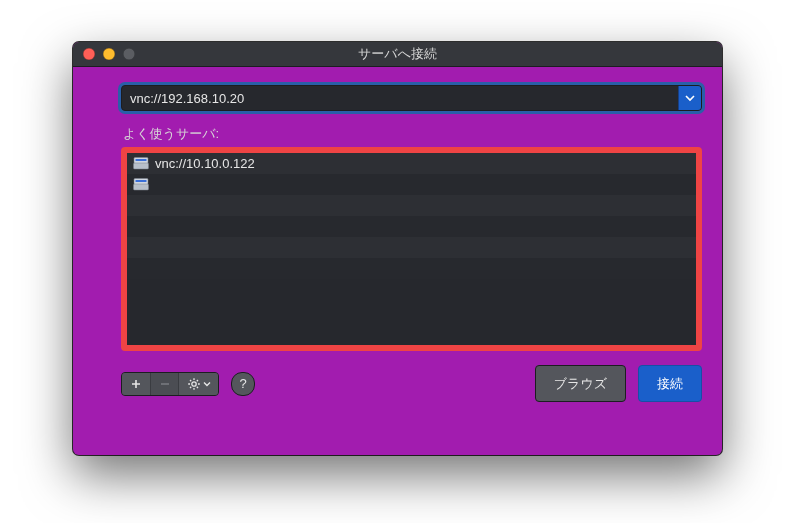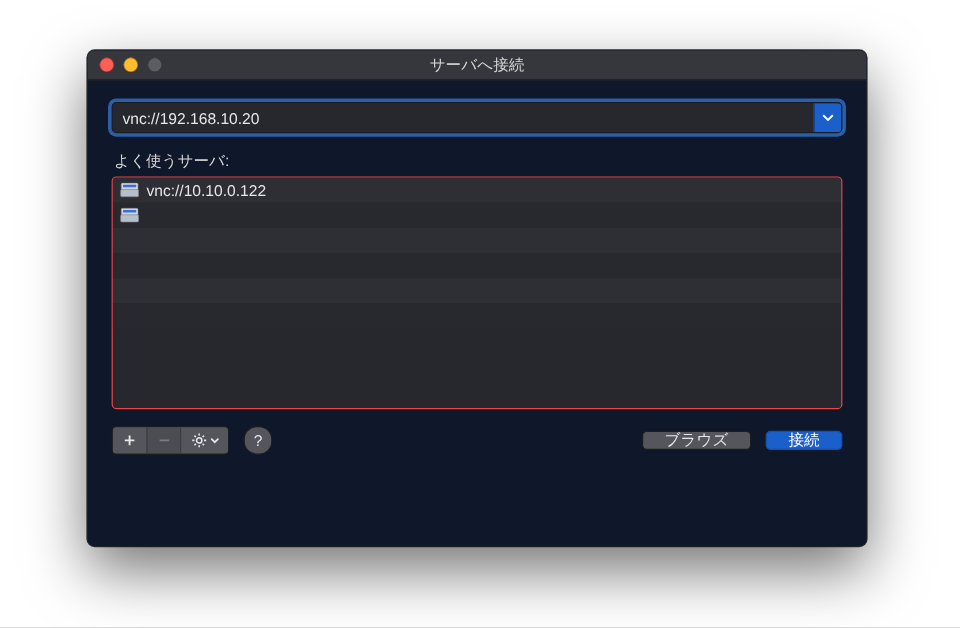--- a/index.html
+++ b/index.html
@@ -1,44 +1,44 @@
 <!DOCTYPE html>
 <html><head>
 <meta charset="utf-8">
 <style>
   html,body{margin:0;padding:0;width:800px;height:523px;background:#fff;font-family:-apple-system,"Hiragino Kaku Gothic ProN","Helvetica Neue",Arial,sans-serif;font-size:13px;color:#e6e6e6;}
-  .window{position:absolute;left:73px;top:42px;width:649px;height:413px;background:#0f172a;border-radius:6px;box-shadow:0 20px 50px rgba(0,0,0,.55),0 0 0 1px rgba(0,0,0,.8);overflow:hidden;}
+  .window{position:absolute;left:73px;top:42px;width:649px;height:413px;background:#a21caf;border-radius:6px;box-shadow:0 20px 50px rgba(0,0,0,.55),0 0 0 1px rgba(0,0,0,.8);overflow:hidden;}
   .titlebar{height:24px;background:#35373c;border-bottom:1px solid #1c1d21;position:relative;display:flex;align-items:center;}
   .traffic{position:absolute;left:10px;top:6px;display:flex;gap:8px;}
   .dot{width:12px;height:12px;border-radius:50%;box-shadow:inset 0 0 0 .5px rgba(0,0,0,.4);}
   .dot.red{background:#ff5f57;}
   .dot.yel{background:#febc2e;}
   .dot.grn{background:#5b5d62;}
   .title{flex:1;text-align:center;font-size:13px;color:#d7d7d7;}
-  .body{padding:18px 20px 16px 20px;}
+  .body{padding:18px 20px 16px 20px;margin-left:28px;}
   .combo{position:relative;height:24px;border:1px solid #1c1d21;border-radius:4px;box-shadow:0 0 0 3px #2a5fa8;display:flex;overflow:hidden;background:#26282d;}
   .combo input{flex:1;border:none;outline:none;background:transparent;color:#e6e6e6;font-size:13px;padding:0 8px;}
   .combo .arrow{width:22px;background:#1a5fca;display:flex;align-items:center;justify-content:center;border-left:1px solid #173f85;}
   .combo .arrow svg{width:10px;height:10px;}
   .label{margin:14px 2px 4px 2px;color:#d7d7d7;}
-  .listbox{height:192px;border:1px solid #ef4444;border-radius:4px;overflow:hidden;background:#26282d;}
+  .listbox{height:192px;border:6px solid #ef4444;border-radius:4px;overflow:hidden;background:#26282d;}
   .row{height:21px;display:flex;align-items:center;gap:6px;padding:0 6px;color:#e6e6e6;}
   .row:nth-child(odd){background:#2d2f34;}
   .row:nth-child(even){background:#27292e;}
   .srv-icon{width:16px;height:13px;display:flex;align-items:center;justify-content:center;flex-shrink:0;}
   .srv-icon svg{display:block;}
   .footer{display:flex;align-items:center;margin-top:14px;gap:0;}
   .seg{display:flex;border-radius:4px;overflow:hidden;border:1px solid #1c1d21;background:#46484e;}
   .seg button{width:28px;height:22px;border:none;background:#54565c;color:#e6e6e6;display:flex;align-items:center;justify-content:center;padding:0;}
   .seg button + button{border-left:1px solid #3a3c41;}
   .seg button.disabled{color:#7a7c82;background:#4b4d53;}
   .seg button.wide{width:40px;gap:2px;}
   .help{width:22px;height:22px;border-radius:11px;border:1px solid #1c1d21;background:#54565c;color:#e6e6e6;display:flex;align-items:center;justify-content:center;margin-left:12px;font-size:13px;}
   .spacer{flex:1;}
-  .btn{height:16px;border-radius:4px;border:1px solid #1c1d21;background:#54565c;color:#e6e6e6;padding:0 18px;font-size:13px;display:flex;align-items:center;justify-content:center;}
+  .btn{height:37px;border-radius:4px;border:1px solid #1c1d21;background:#54565c;color:#e6e6e6;padding:0 18px;font-size:13px;display:flex;align-items:center;justify-content:center;}
   .btn + .btn{margin-left:12px;}
   .btn.primary{background:#1a5fca;border-color:#174fa6;color:#fff;}
   button{font-family:inherit;cursor:default;}
 </style>
 </head>
 <body>
 
 <div class="window">
   <div class="titlebar">
     <div class="traffic">

